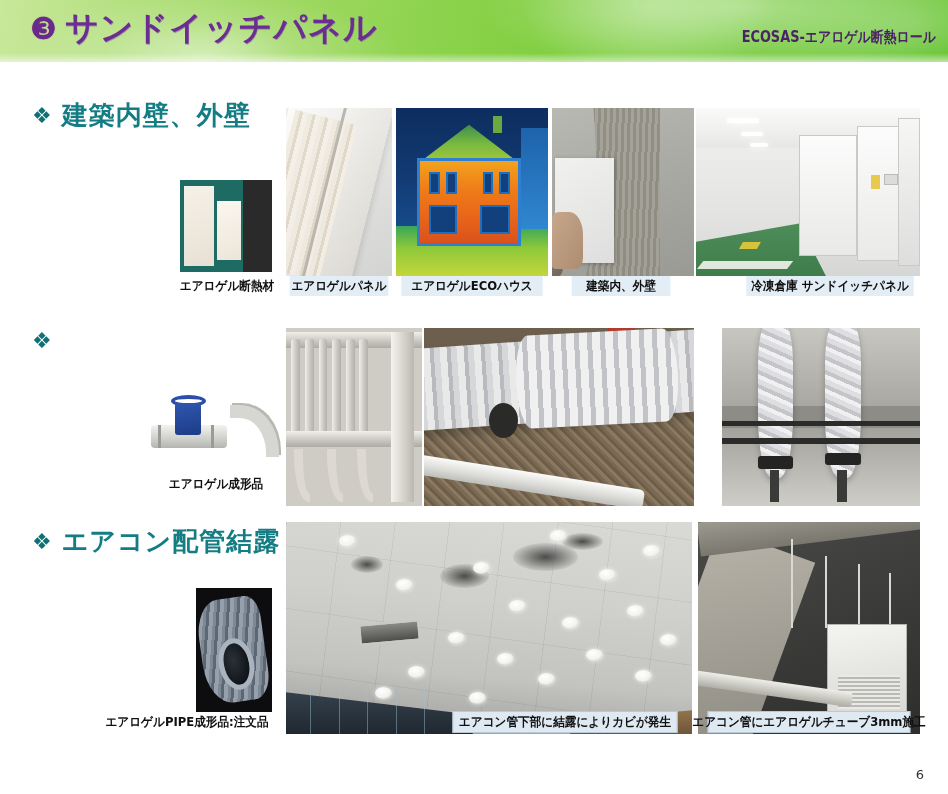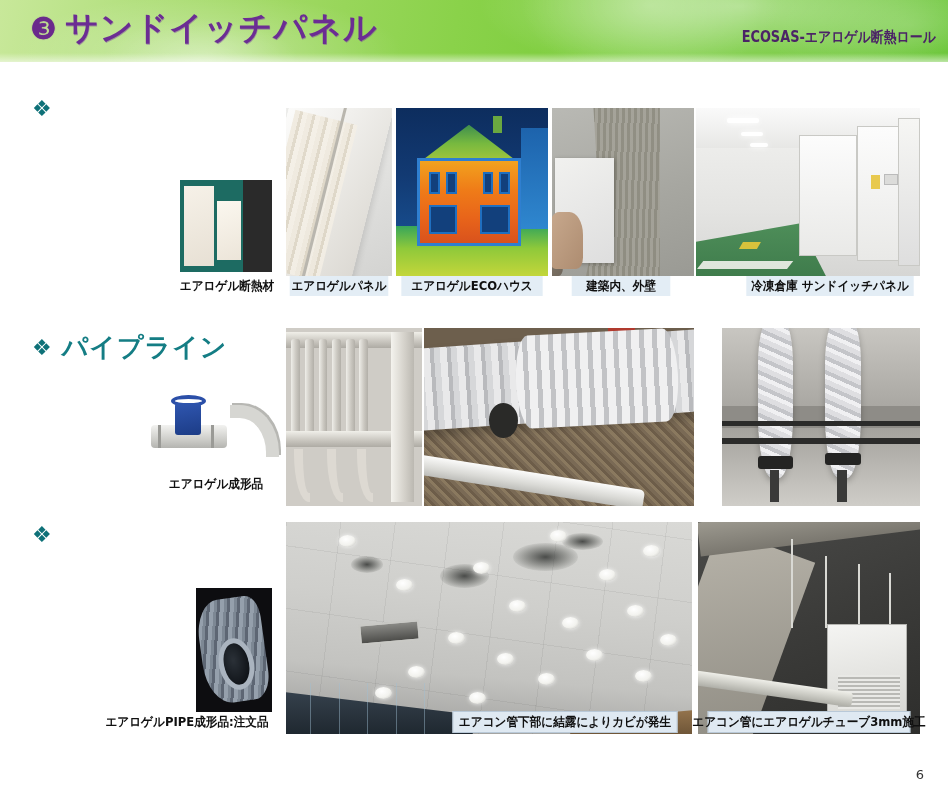--- a/index.html
+++ b/index.html
@@ -381,20 +381,21 @@
   <div class="title-wrap">
     <span class="num-badge">❸</span>
     <span class="title-text">サンドイッチパネル</span>
   </div>
 
   <div class="hdr-right">ECOSAS-エアロゲル断熱ロール</div>
 </div>
 
 <div class="section-head" style="left:32px; top:98px;">
   <span class="sec-bullet">❖</span>
+  <span class="sec-label">建築内壁、外壁</span>
 </div>
 
 <div class="photo" style="left:180px; top:180px; width:92px; height:92px;">
   <div class="art-boards">
     <div class="bl"></div>
       <div class="w1"></div>
       <div class="w2"></div>
   </div>
 </div>
 <div class="cap cap-plain" style="left:172px; top:276px; width:110px; height:20px;">エアロゲル断熱材</div>
@@ -449,21 +450,20 @@
     <div class="door d2"></div>
     <div class="door d3"></div>
     <div class="sign"></div>
     <div class="sign2"></div>
   </div>
 </div>
 <div class="cap cap-box" style="left:740px; top:276px; width:180px; height:20px;">冷凍倉庫 サンドイッチパネル</div>
 
 <div class="section-head" style="left:32px; top:330px;">
   <span class="sec-bullet">❖</span>
-  <span class="sec-label">パイプライン</span>
 </div>
 
 <div class="photo" style="left:148px; top:382px; width:136px; height:94px; background:#ffffff;">
   <div class="art-moulded">
     <div class="pipe1"></div>
     <div class="band" style="left:7%;"></div>
     <div class="band" style="left:46%;"></div>
     <div class="wheel"></div>
     <div class="valve"></div>
     <div class="elbow"></div>
@@ -510,20 +510,21 @@
     <div class="rail" style="top:62%;"></div>
     <div class="blackband" style="left:18%; top:72%;"></div>
     <div class="blackband" style="left:52%; top:70%;"></div>
     <div class="stub" style="left:24%;"></div>
     <div class="stub" style="left:58%;"></div>
   </div>
 </div>
 
 <div class="section-head" style="left:32px; top:524px;">
   <span class="sec-bullet">❖</span>
+  <span class="sec-label">エアコン配管結露</span>
 </div>
 
 <div class="photo" style="left:196px; top:588px; width:76px; height:124px;">
   <div class="art-tube">
     <div class="body"></div>
       <div class="mouth"></div>
   </div>
 </div>
 <div class="cap cap-plain" style="left:92px; top:712px; width:190px; height:20px;">エアロゲルPIPE成形品:注文品</div>
 

